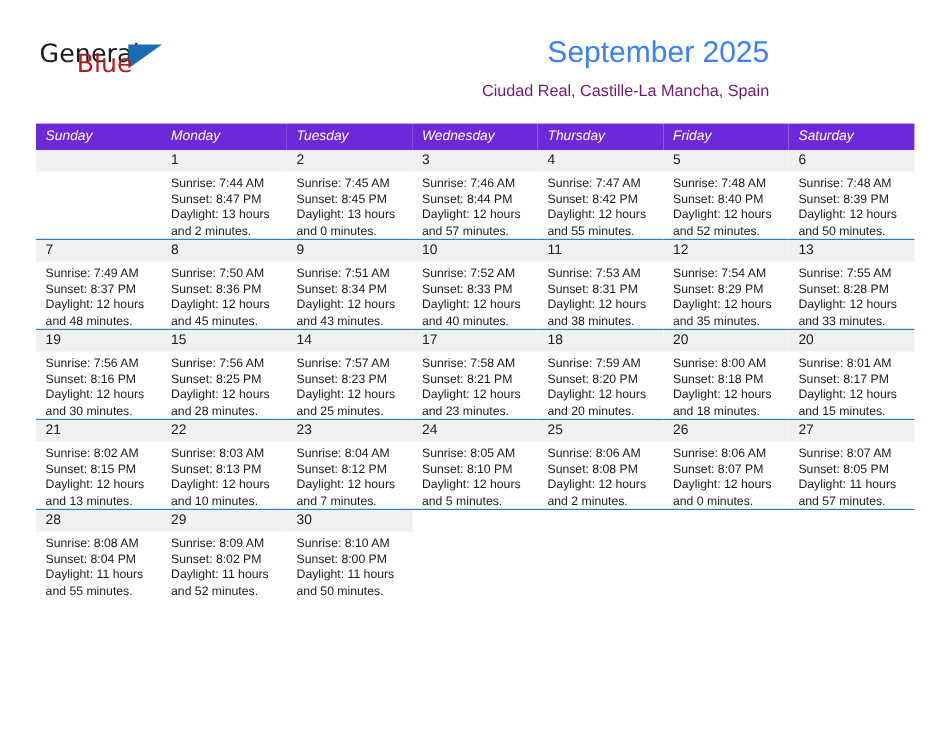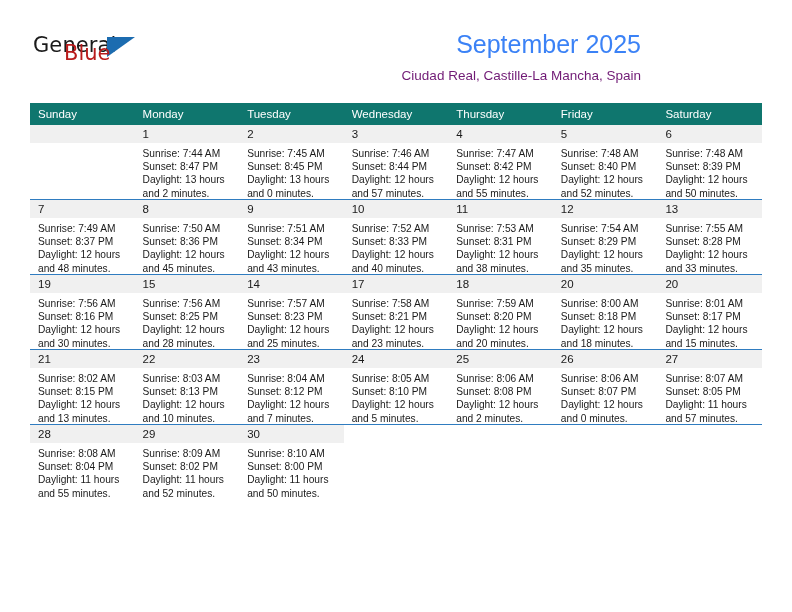--- a/index.html
+++ b/index.html
@@ -93,28 +93,29 @@
   .calendar {
     position: absolute;
     left: 30px;
     top: 103px;
     width: 732px;
     border-collapse: collapse;
     table-layout: fixed;
   }
 
   .calendar th {
-    background: #0f766e;
+    background: #6d28d9;
     color: #ffffff;
     font-size: 11.5px;
     font-weight: normal;
     text-align: left;
     padding: 5px 0 5px 8px;
     height: 12px;
     border: none;
+    font-style: italic;
   }
 
   .calendar td {
     width: 104.57px;
     vertical-align: top;
     padding: 0;
     border: none;
     background: #ffffff;
     height: 74px;
   }

